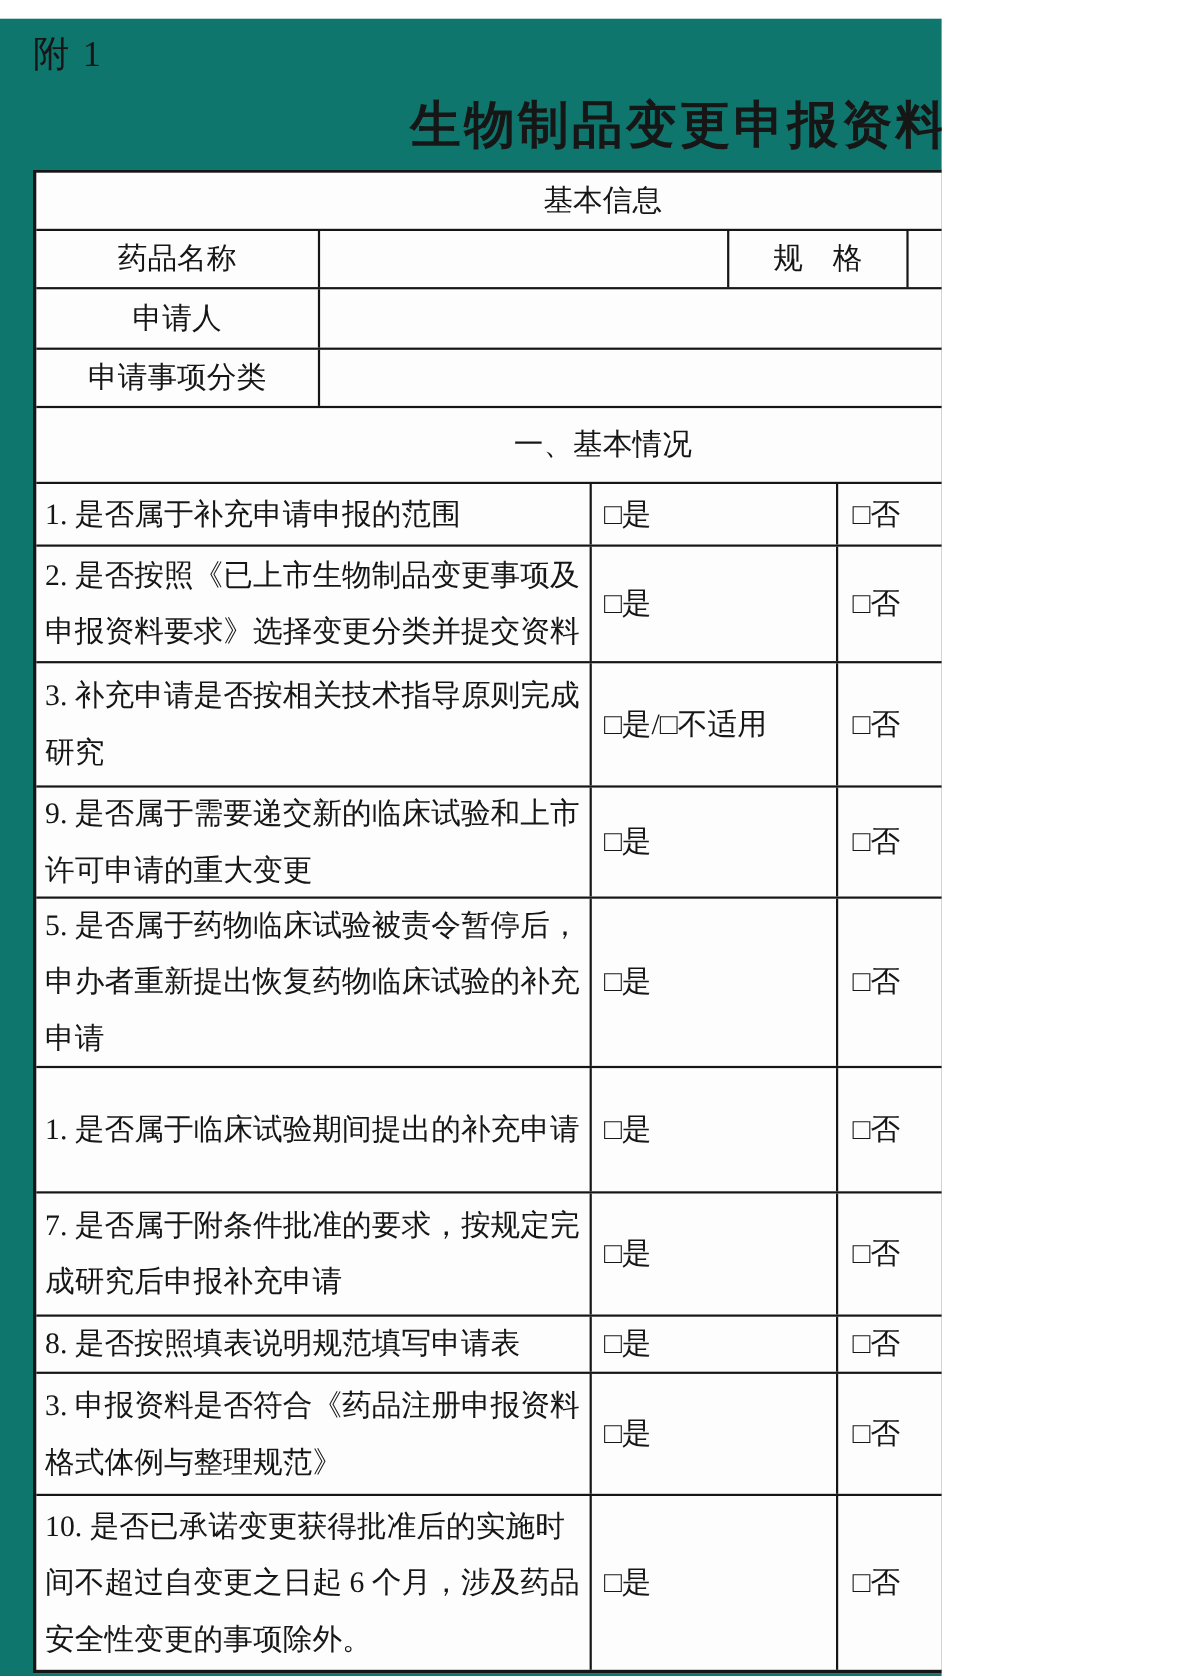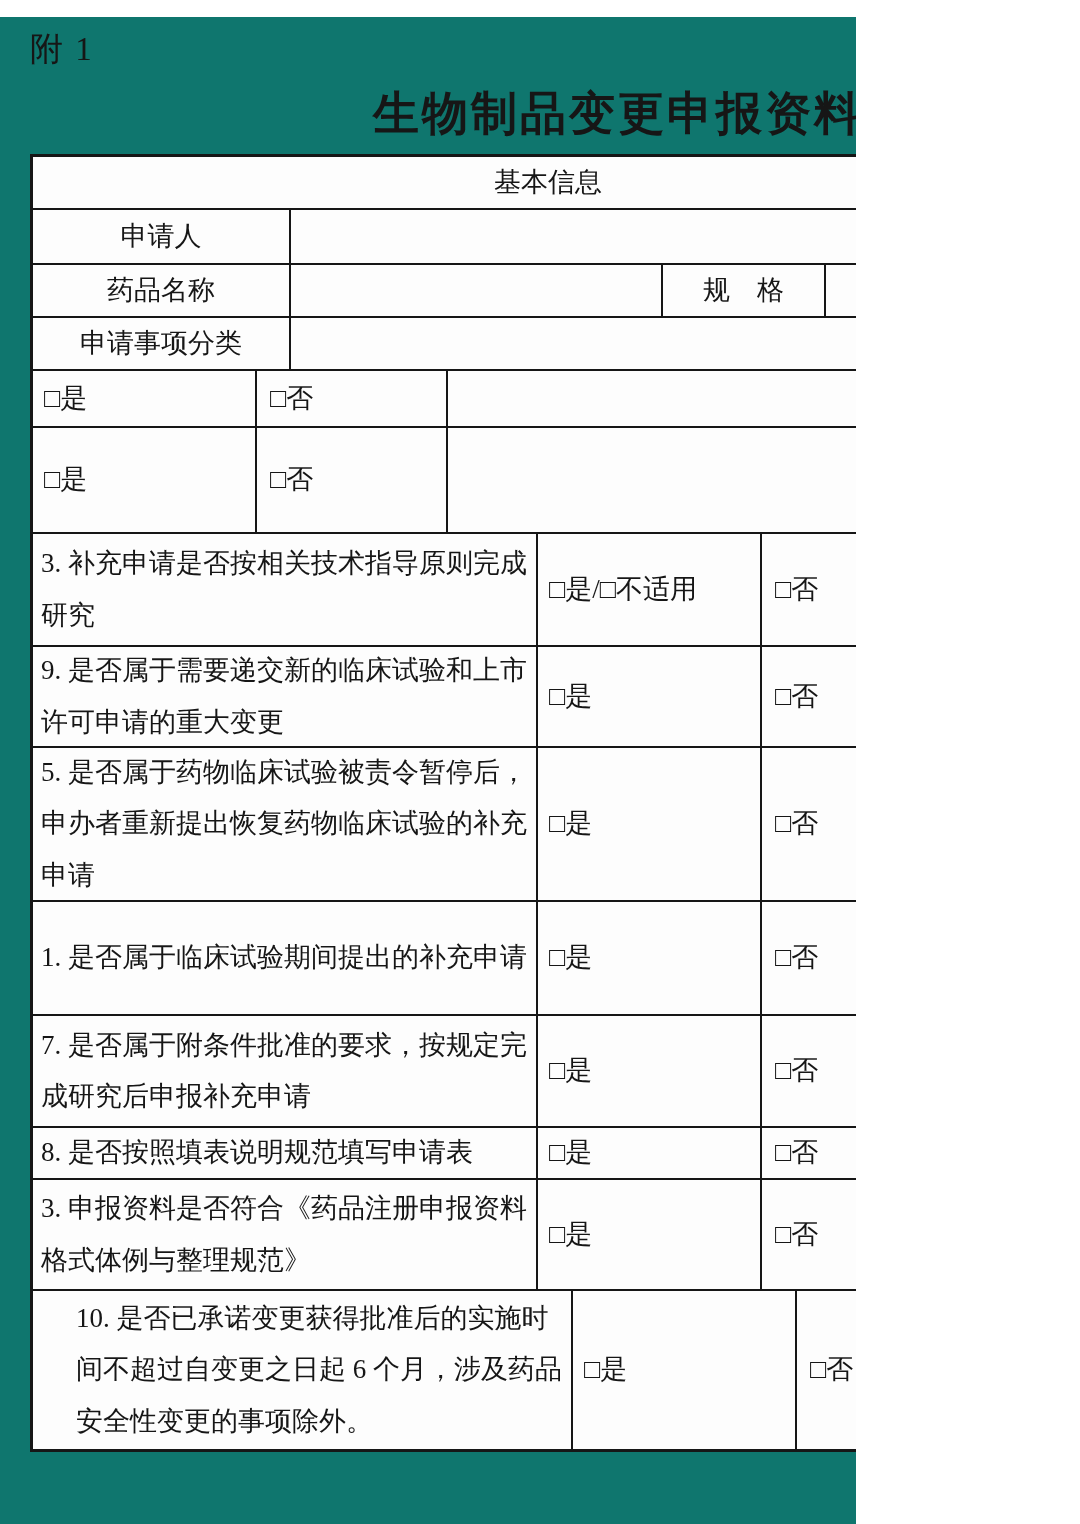--- a/index.html
+++ b/index.html
@@ -24,21 +24,21 @@
     position: absolute; left: 0; top: 66px; width: 1010px;
     text-align: right;
     font-size: 46px; font-weight: 700; letter-spacing: 3px;
   }
   .tbl {
     position: absolute; left: 30px; top: 137px; width: 1036px;
     border: 3px solid #161616;
     background: #fdfdfd;
   }
   .tr { display: flex; border-bottom: 2px solid #161616; }
-  .tr:last-child { border-bottom: none; padding-left: 35px; }
+  .tr:last-child { border-bottom: none; }
   .td {
     border-right: 2px solid #161616;
     display: flex; align-items: center;
     font-size: 27px; line-height: 1.9;
     overflow: hidden;
   }
   .td:last-child { border-right: none; }
   .center { justify-content: center; text-align: center; }
   .q  { width: 505px; padding: 2px 8px; }
   .w-yes { width: 224px; padding-left: 11px; }
@@ -57,45 +57,50 @@
 
   <div class="attach">附 1</div>
   <div class="title">生物制品变更申报资料自查表</div>
 
   <div class="tbl">
 
     <div class="tr" style="height:53px">
       <div class="td grow center">基本信息</div>
     </div>
 
-    <div class="tr" style="height:55px">
-      <div class="td w-lab center">申请人</div>
-      <div class="td grow"></div>
-    </div>
-
     <div class="tr" style="height:53px">
       <div class="td w-lab center">药品名称</div>
       <div class="td w-v1"></div>
       <div class="td w-spec center">规　格</div>
       <div class="td w-v2"></div>
     </div>
 
+    <div class="tr" style="height:55px">
+      <div class="td w-lab center">申请人</div>
+      <div class="td grow"></div>
+    </div>
+
     <div class="tr" style="height:53px">
       <div class="td w-lab center">申请事项分类</div>
       <div class="td grow"></div>
     </div>
 
+    <div class="tr" style="height:69px">
+      <div class="td grow center">一、基本情况</div>
+    </div>
 
     <div class="tr" style="height:57px">
+      <div class="td q">1. 是否属于补充申请申报的范围</div>
       <div class="td w-yes">□是</div>
       <div class="td w-no">□否</div>
       <div class="td w-rem"></div>
     </div>
 
     <div class="tr" style="height:106px">
+      <div class="td q">2. 是否按照《已上市生物制品变更事项及申报资料要求》选择变更分类并提交资料</div>
       <div class="td w-yes">□是</div>
       <div class="td w-no">□否</div>
       <div class="td w-rem"></div>
     </div>
 
     <div class="tr" style="height:113px">
       <div class="td q">3. 补充申请是否按相关技术指导原则完成研究</div>
       <div class="td w-yes">□是/□不适用</div>
       <div class="td w-no">□否</div>
       <div class="td w-rem"></div>

